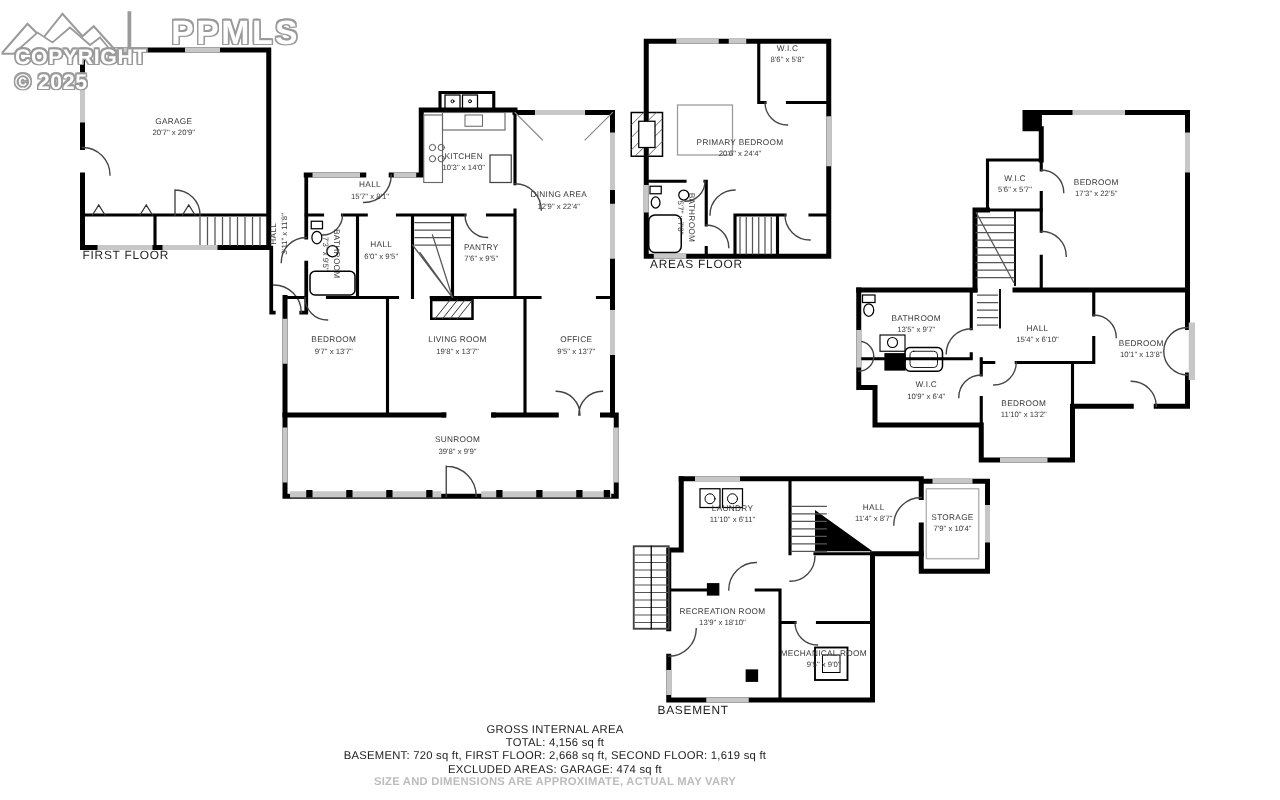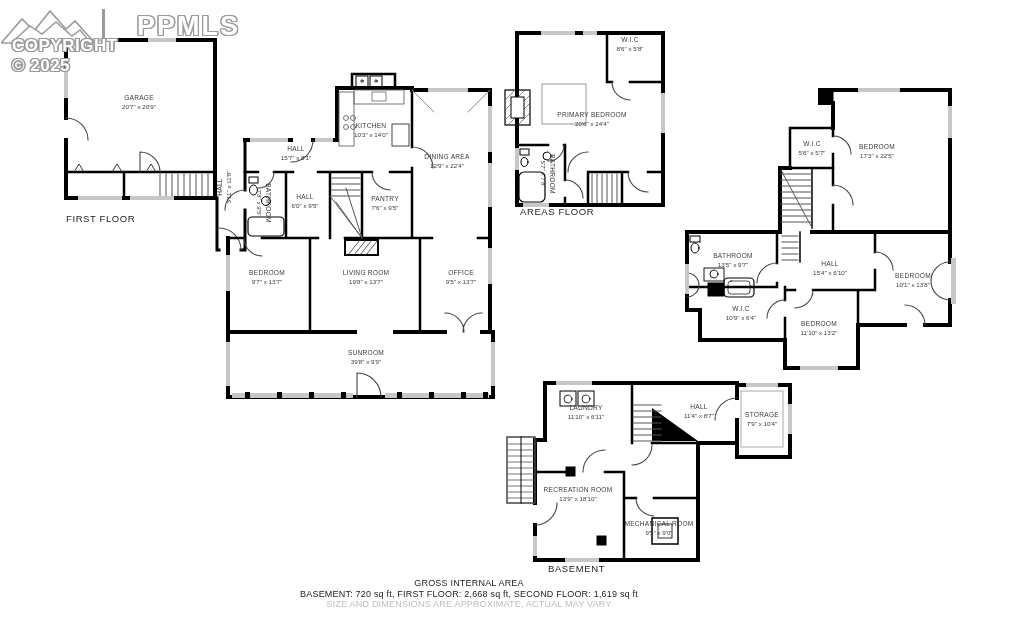--- a/index.html
+++ b/index.html
@@ -5,23 +5,23 @@
   html,body{margin:0;padding:0;background:#fff;}
   .canvas{position:relative;width:1024px;height:640px;background:#fff;overflow:hidden;
           font-family:"Liberation Sans","DejaVu Sans",sans-serif;}
   svg.plan{position:absolute;left:0;top:0;}
   .room{position:absolute;transform:translate(-50%,-50%);text-align:center;color:#3a3a3a;white-space:nowrap;}
   .room .rn{font-size:6.6px;letter-spacing:.25px;line-height:1.3;}
   .room .rd{font-size:6.2px;line-height:1.25;}
   .room.rot90{transform:translate(-50%,-50%) rotate(90deg);}
   .room.rot270{transform:translate(-50%,-50%) rotate(-90deg);}
   .floor-label{position:absolute;font-size:9.5px;letter-spacing:.6px;color:#1d1d1d;}
-  .summary{position:absolute;left:0;top:578px;width:888px;text-align:center;color:#222;margin-left:25px;}
+  .summary{position:absolute;left:0;top:578px;width:888px;text-align:center;color:#222;}
   .summary div{font-size:9px;line-height:10.6px;letter-spacing:.2px;}
-  .summary .disclaimer{color:#bcbcbc;}
+  .summary .disclaimer{color:#bcbcbc;font-weight:bold;}
   .logo{position:absolute;left:0;top:0;}
   .outline-text{color:#fff;font-weight:bold;
     text-shadow:-1.2px -1.2px 0 #9a9a9a,1.2px -1.2px 0 #9a9a9a,-1.2px 1.2px 0 #9a9a9a,1.2px 1.2px 0 #9a9a9a,
                 0 -1.2px 0 #9a9a9a,0 1.2px 0 #9a9a9a,-1.2px 0 0 #9a9a9a,1.2px 0 0 #9a9a9a;}
   .brand{position:absolute;left:107px;top:11px;font-size:27px;letter-spacing:2px;padding-left:30px;}
   .copyright{position:absolute;left:12px;top:36px;font-size:17px;letter-spacing:.5px;}
   .logo-bar{position:absolute;left:102px;top:9px;width:2.5px;height:37px;background:#9a9a9a;}
 </style>
 </head>
 <body>
@@ -211,23 +211,23 @@
   <div class="logo">
     <svg width="100" height="48">
       <path d="M2,42 L22,19 L34,31 L50,11 L66,29 L75,21 L93,41 L93,43 L2,43 Z" fill="#fff" stroke="#9a9a9a" stroke-width="1.6"></path>
       <path d="M12,42 L30,26 L42,34 L56,22 L72,36 L80,30 L90,42 Z" fill="#fff" stroke="#9a9a9a" stroke-width="1.4"></path>
     </svg>
     <div class="logo-bar"></div>
     <div class="brand outline-text">PPMLS</div>
     <div class="copyright outline-text">COPYRIGHT © 2025</div>
   </div>
 
-  <div class="floor-label" style="left:66px;top:213px">FIRST FLOOR</div>
+  <div class="floor-label" style="left:66px;top:199px">FIRST FLOOR</div>
   <div class="floor-label" style="left:520px;top:206px">AREAS FLOOR</div>
-  <div class="floor-label" style="left:548px;top:563px">BASEMENT</div>
+  <div class="floor-label" style="left:526px;top:563px">BASEMENT</div>
 
   <div class="room" style="left:139px;top:102px">
     <div class="rn">GARAGE</div>
     <div class="rd">20'7" x 20'9"</div>
   </div>
   <div class="room" style="left:296px;top:153px">
     <div class="rn">HALL</div>
     <div class="rd">15'7" x 8'1"</div>
   </div>
   <div class="room" style="left:371px;top:130px">
@@ -328,17 +328,19 @@
     <div class="rn">RECREATION ROOM</div>
     <div class="rd">13'9" x 18'10"</div>
   </div>
   <div class="room" style="left:659px;top:528px">
     <div class="rn">MECHANICAL ROOM</div>
     <div class="rd">9'5" x 9'0"</div>
   </div>
 
   <div class="summary">
     <div>GROSS INTERNAL AREA</div>
+    <div>TOTAL: 4,156 sq ft</div>
     <div>BASEMENT: 720 sq ft, FIRST FLOOR: 2,668 sq ft, SECOND FLOOR: 1,619 sq ft</div>
+    <div>EXCLUDED AREAS: GARAGE: 474 sq ft</div>
     <div class="disclaimer">SIZE AND DIMENSIONS ARE APPROXIMATE, ACTUAL MAY VARY</div>
   </div>
 
 </div>
 
 </body></html>

